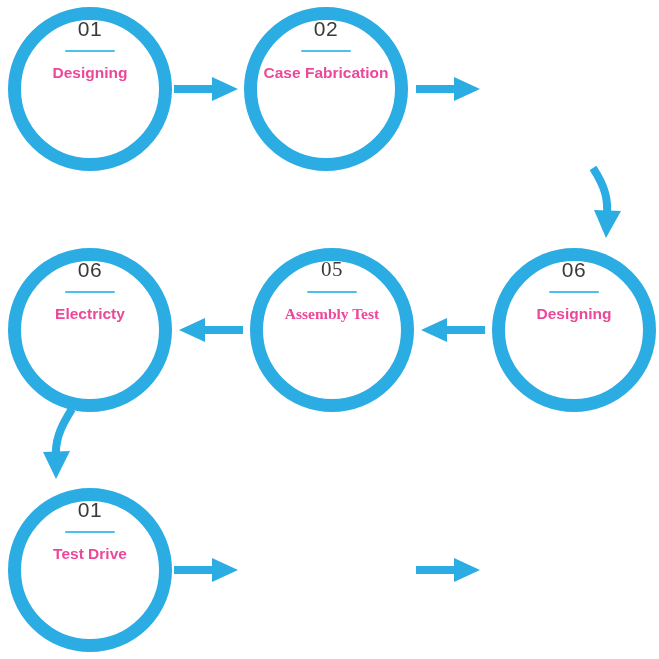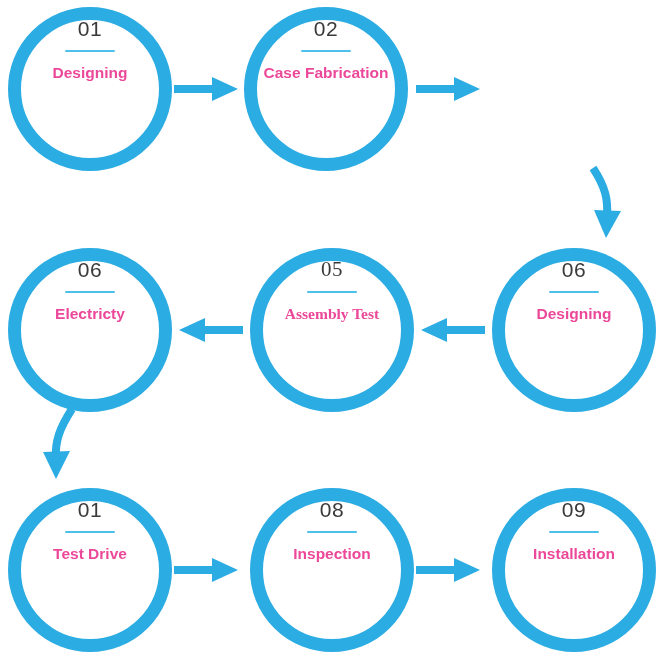--- a/index.html
+++ b/index.html
@@ -161,29 +161,15 @@
   </div>
 
   <div class="node" style="left:8px; top:488px;">
     <div class="node-inner">
       <div class="node-number">01</div>
       <div class="node-divider"></div>
       <div class="node-label">Test Drive</div>
     </div>
   </div>
 
-  <div class="node" style="left:250px; top:488px;">
-    <div class="node-inner">
-      <div class="node-number">08</div>
-      <div class="node-divider"></div>
-      <div class="node-label">Inspection</div>
-    </div>
-  </div>
 
-  <div class="node" style="left:492px; top:488px;">
-    <div class="node-inner">
-      <div class="node-number">09</div>
-      <div class="node-divider"></div>
-      <div class="node-label">Installation</div>
-    </div>
-  </div>
 
 </div>
 
 </body></html>

